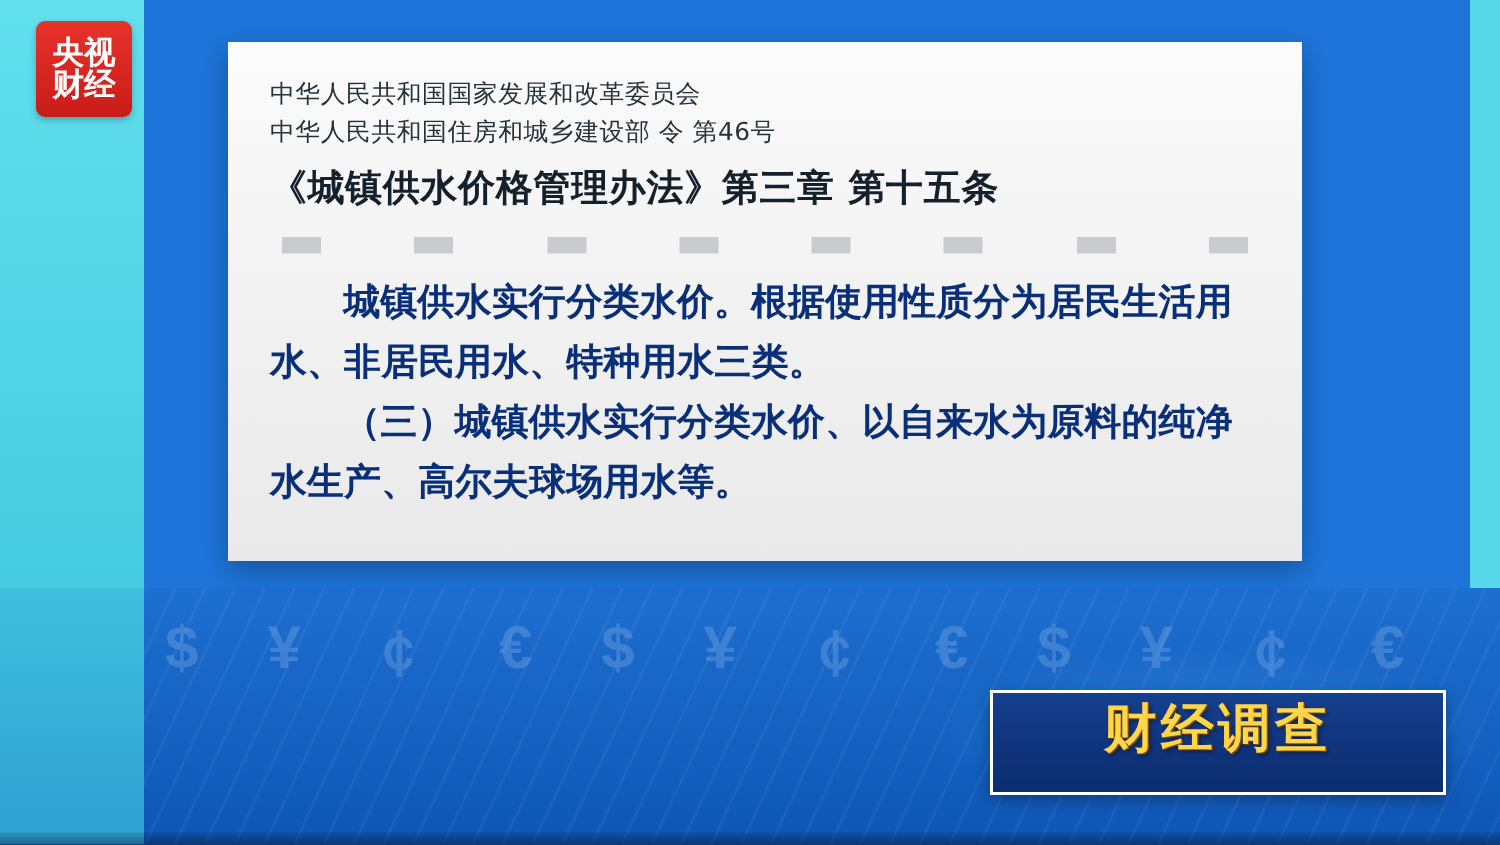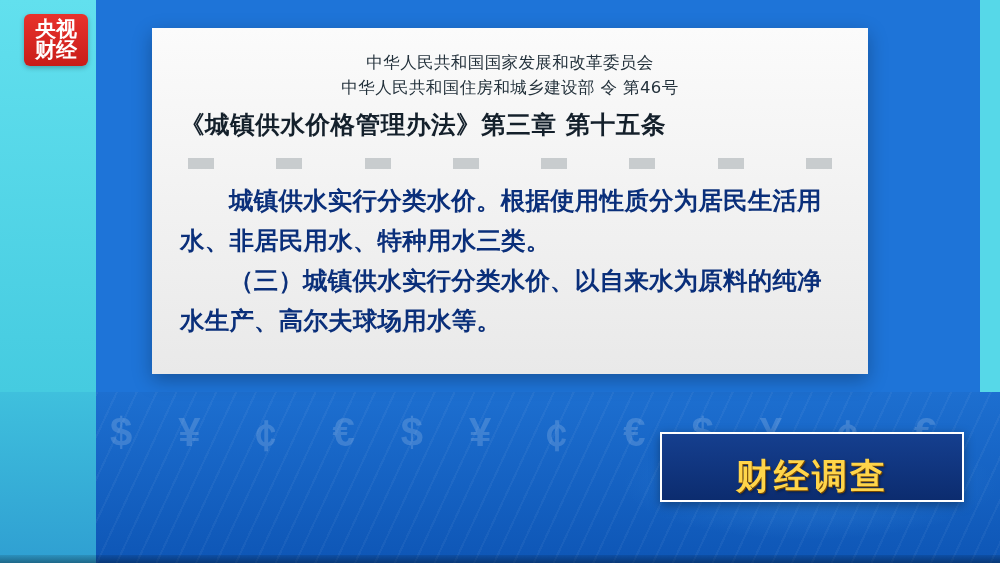--- a/index.html
+++ b/index.html
@@ -96,21 +96,21 @@
     position: absolute;
     left: 0; bottom: 0;
     width: 1000px; height: 8px;
     background: linear-gradient(180deg, rgba(0,0,0,0.10), rgba(0,0,0,0.35));
   }
 
   
   .logo {
     position: absolute;
     left: 24px; top: 14px;
-    width: 64px; height: 52px;
+    width: 64px; height: 64px;
     background: linear-gradient(180deg, #e8322c 0%, #c81c18 100%);
     border-radius: 6px;
     box-shadow: 0 2px 5px rgba(0,0,0,0.25);
     display: flex;
     align-items: center;
     justify-content: center;
   }
   .logo-text {
     color: #ffffff;
     font-size: 21px;
@@ -132,21 +132,20 @@
     background: linear-gradient(180deg, #fbfbfb 0%, #f1f1f1 55%, #e9e9e9 100%);
     box-shadow: 0 6px 18px rgba(0,0,0,0.28);
   }
   .card-inner {
     position: absolute;
     inset: 0;
     padding: 22px 28px 0 28px;
     box-sizing: border-box;
   }
   .doc-org {
-    text-align: center;
     color: #24323c;
     font-size: 16.5px;
     line-height: 25px;
     font-family: "DejaVu Sans", "Liberation Sans", sans-serif;
     font-weight: 500;
     letter-spacing: 0.4px;
   }
   .doc-title {
     text-align: left;
     color: #14202b;
@@ -183,27 +182,27 @@
   }
   .doc-body p {
     margin: 0;
     text-indent: 0;
   }
   .doc-body p.indent { text-indent: 2em; }
 
   
   .program-badge {
     position: absolute;
-    left: 660px; top: 432px;
+    left: 660px; top: 460px;
     width: 300px; height: 66px;
     background: linear-gradient(180deg, #153f8f 0%, #0c2c6f 100%);
     border: 2px solid #ffffff;
     box-shadow: 0 3px 10px rgba(0,0,0,0.35);
     display: flex;
-    align-items: flex-end;
+    align-items: flex-start;
     justify-content: center;
   }
   .program-badge-text {
     color: #ffd54a;
     font-size: 35px;
     font-weight: bold;
     letter-spacing: 3px;
     font-family: "DejaVu Sans", "Liberation Sans", sans-serif;
     text-shadow: 1px 1px 0 #7a4a00, 2px 2px 3px rgba(0,0,0,0.4);
   }

